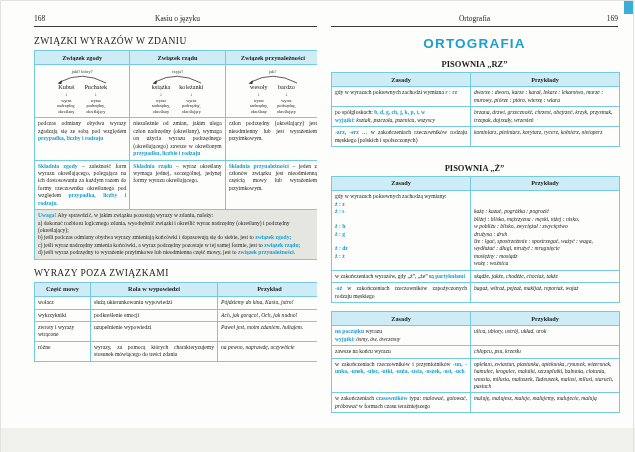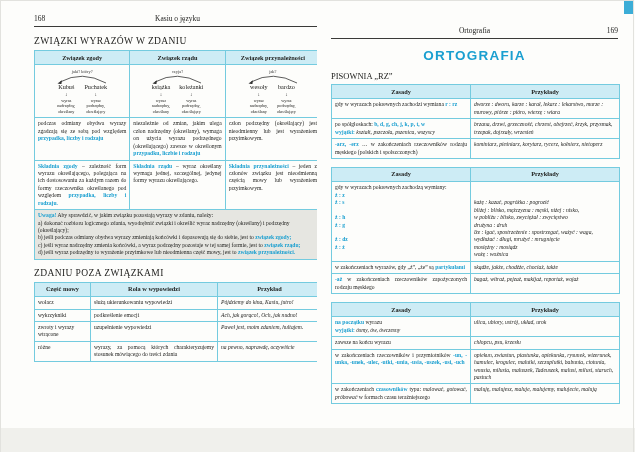--- a/index.html
+++ b/index.html
@@ -6,32 +6,32 @@
   html, body { width: 635px; height: 452px; }
   body {
     background: #f0f0ec;
     font-family: "Liberation Serif", serif;
     color: var(--text, #1d1d1b);
     overflow: hidden;
   }
   .spread { display: flex; width: 635px; height: 428px; background: var(--pagebg, #fdfdfb); }
   .page { position: relative; width: 317px; height: 452px; overflow: hidden; }
   .page-left  { padding: 13px 0 0 33px; border-left: 1px solid #e2e2de; border-top: 1px solid #e2e2de;}
-  .page-right { padding: 25px 15px 0 14px; border-right: 1px solid #e2e2de; border-top: 1px solid #e2e2de;}
+  .page-right { padding: 13px 15px 0 14px; border-right: 1px solid #e2e2de; border-top: 1px solid #e2e2de;}
   .content-l { width: 287px; }
 
   .pg-head { display: grid; grid-template-columns: 1fr auto 1fr; font-size: 7.5px; align-items: baseline; padding-bottom: 3px; }
   .pg-head .num-l { justify-self: start; }
   .pg-head .num-r { justify-self: end; }
   .pg-head .rh { justify-self: center; }
   .head-rule { border-bottom: 1px solid #3a3a38; margin-bottom: 9px; }
 
   .sec-title { font-size: 9.5px; font-weight: normal; letter-spacing: 0.4px; margin: 0 0 4px; }
   .main-title { text-align: center; color: var(--accent, #1a9fd0); font-family: "Liberation Sans", sans-serif; font-size: 13.5px; font-weight: bold; letter-spacing: 1.2px; margin: 1px 0 6px; }
-  .sub-title { font-size: 8.5px; font-weight: normal; margin: 8px 0 3px; }
+  .sub-title { font-size: 8.5px; font-weight: bold; margin: 8px 0 3px; text-align: center; }
   .gap { height: 8px; }
 
   table.tbl { width: 100%; border-collapse: collapse; table-layout: fixed; }
   .tbl th, .tbl td { border: 1px solid var(--border, #74cbdf); vertical-align: top; font-size: 5.6px; line-height: 1.33; padding: 2px 3px; }
   .tbl th { background: var(--headbg, #cdecf5); text-align: center; font-size: 6.3px; padding: 2.5px 2px; font-weight: bold; }
   td.just { text-align: justify; }
   td.pre { white-space: pre-line; }
   td.ex { font-style: italic; white-space: pre-line; }
   tr.note-row td { background: var(--notebg, #e6e6e1); white-space: pre-line; text-align: left; }
 
@@ -159,21 +159,21 @@
             <td colspan="3"><span class="sg-bb">Uwaga!</span><span> Aby sprawdzić, w jakim związku pozostają wyrazy w zdaniu, należy:
 a) dokonać rozbioru logicznego zdania, wyodrębnić związki i określić wyraz nadrzędny (określany) i podrzędny (określający);
 b) jeśli podczas odmiany obydwa wyrazy zmieniają końcówki i dopasowują się do siebie, jest to </span><span class="sg-bb">związek zgody;</span><span>
 c) jeśli wyraz nadrzędny zmienia końcówki, a wyraz podrzędny pozostaje w tej samej formie, jest to </span><span class="sg-bb">związek rządu;</span><span>
 d) jeśli wyraz podrzędny to wyrażenie przyimkowe lub nieodmienna część mowy, jest to </span><span class="sg-bb">związek przynależności.</span></td>
           </tr>
         </tbody>
       </table>
 
       <div class="gap"></div>
-      <h1 class="sec-title">ZDANIU POZA ZWIĄZKAMI</h1>
+      <h1 class="sec-title">WYRAZY POZA ZWIĄZKAMI</h1>
 
       <table class="tbl">
         <colgroup>
             <col style="width:56px">
             <col style="width:127px">
             <col style="width:104px">
           </colgroup>
         <thead>
           <tr>
             <th>Część mowy</th>
@@ -241,20 +241,21 @@
           <td class="pre"><span class="sg-i">brzana, drzwi, grzeczność, chrzest, obejrzeć, krzyk, przysmak, trzepak, dojrzały, wrzesień</span></td>
         </tr>
         <tr>
           <td class="pre just"><span class="sg-bb">-arz, -erz</span><span> … w zakończeniach rzeczowników rodzaju męskiego (polskich i spolszczonych)</span></td>
           <td class="pre"><span class="sg-i">kominiarz, pieśniarz, korytarz, rycerz, kołnierz, nietoperz</span></td>
         </tr>
       </tbody>
     </table>
 
     <div class="gap"></div>
+    <h2 class="sub-title">PISOWNIA „Ż”</h2>
     <table class="tbl">
       <colgroup>
           <col style="width:139px">
           <col style="width:149px">
         </colgroup>
       <thead>
         <tr>
           <th>Zasady</th>
           <th>Przykłady</th>
         </tr>

